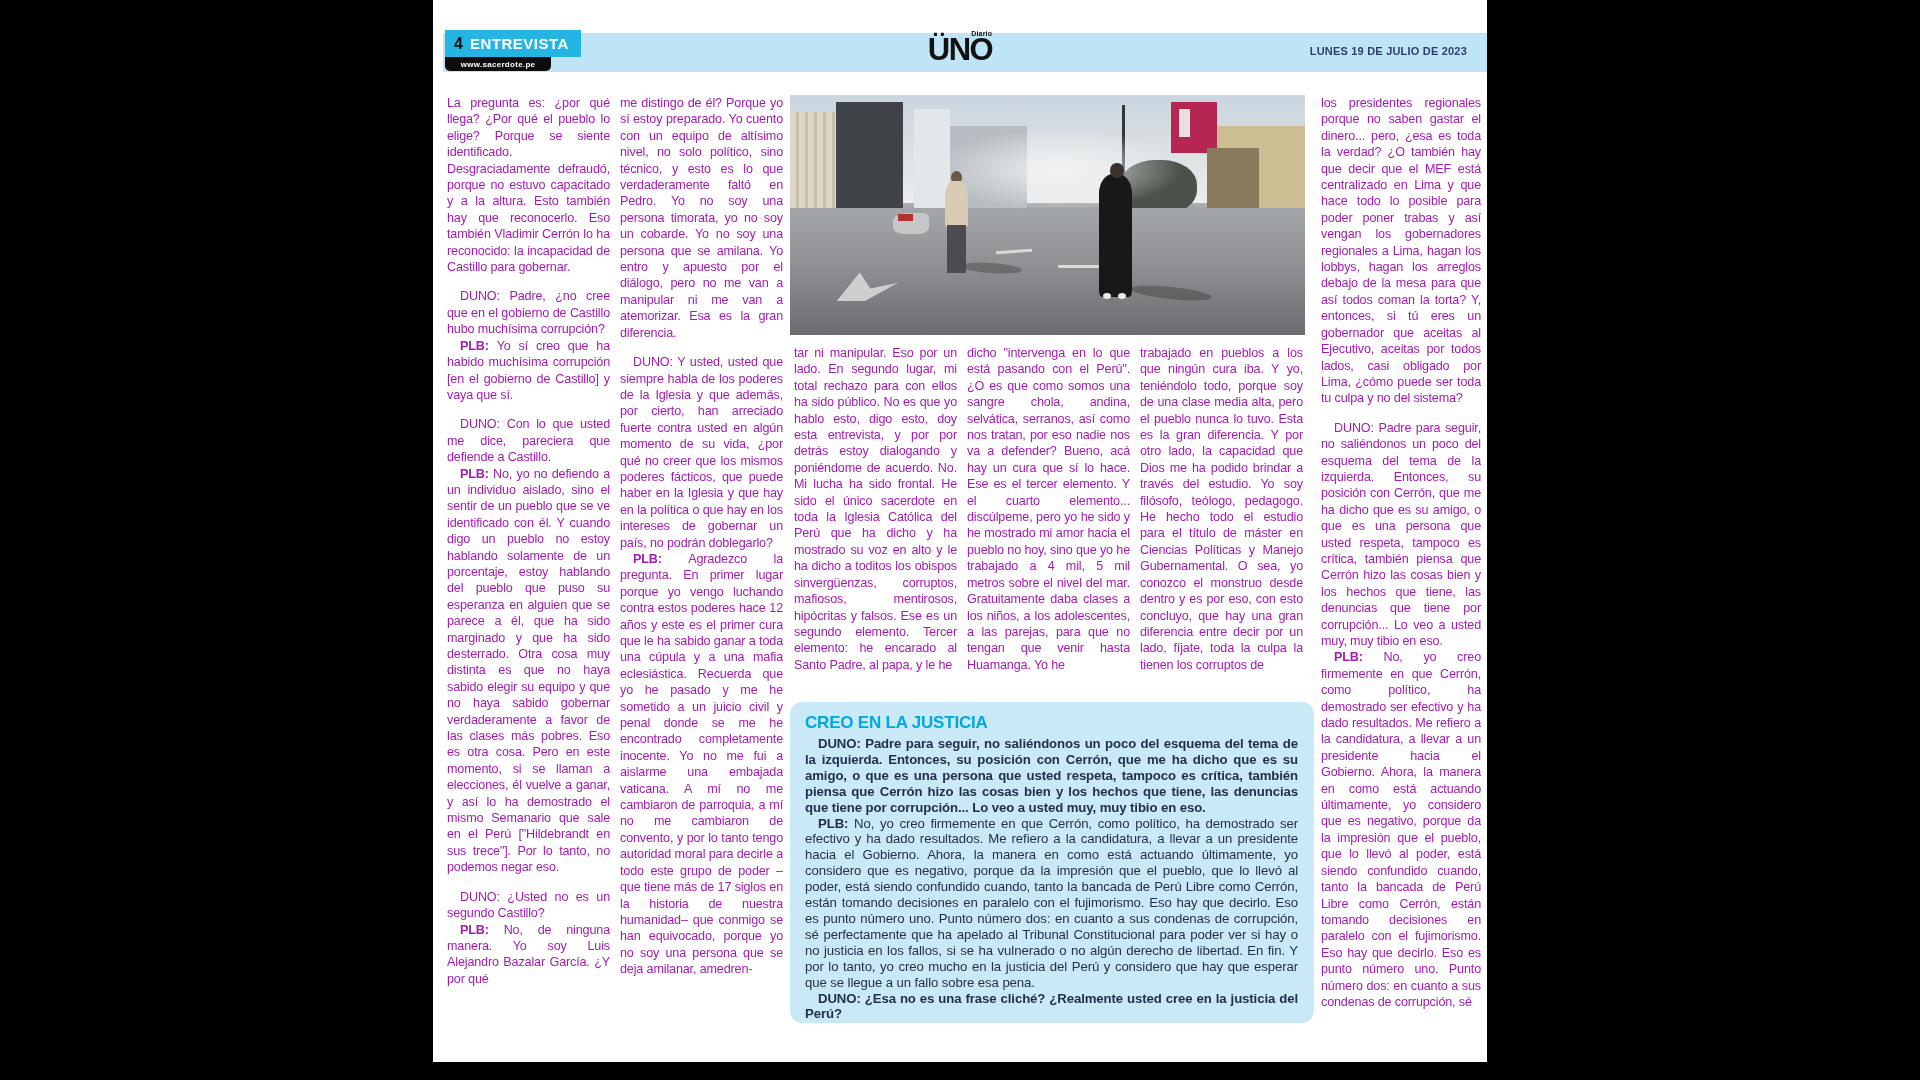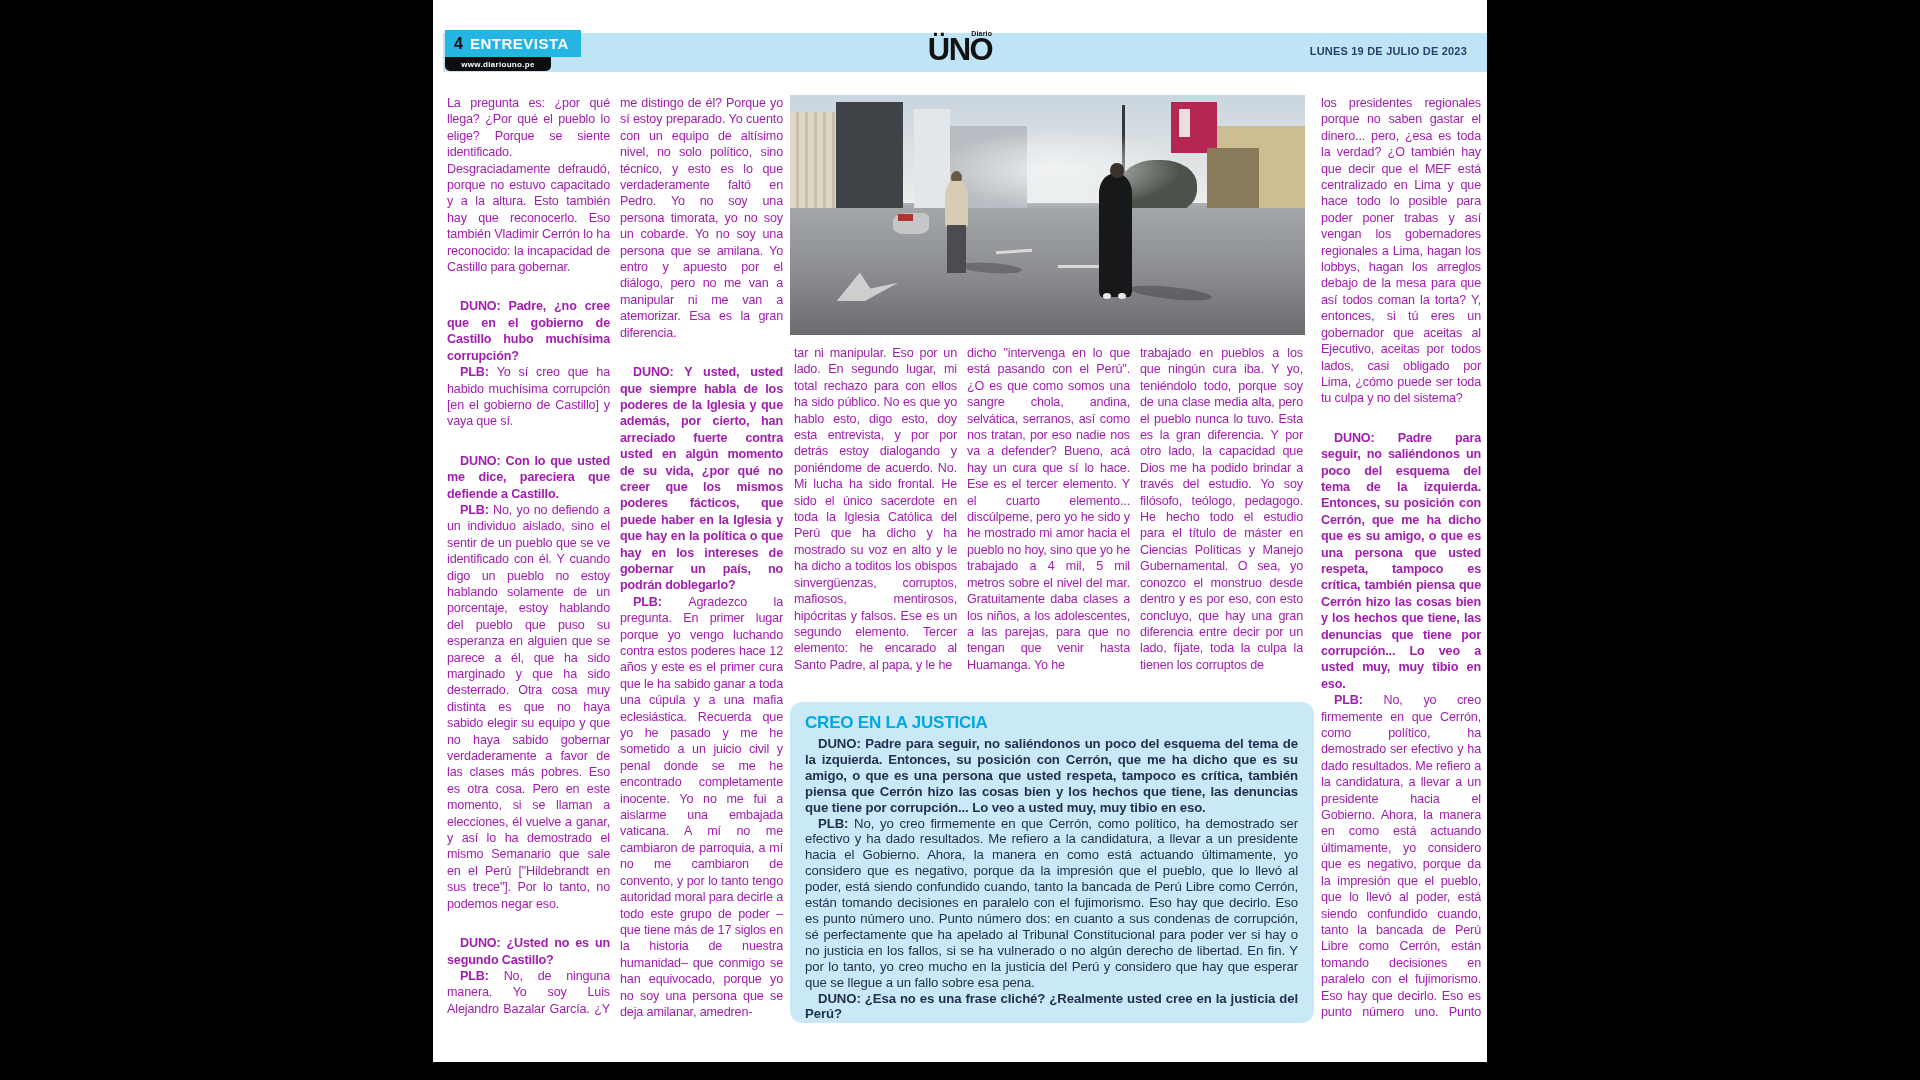--- a/index.html
+++ b/index.html
@@ -27,21 +27,21 @@
   .col{position:absolute;top:95px;width:163px;height:925px;overflow:hidden;
        font-size:12.6px;line-height:16.4px;color:#a21caf;letter-spacing:-.15px;}
   .col-1{left:14px;}
   .col-2{left:187px;}
   .col-3{left:361px;top:345px;height:354px;}
   .col-4{left:534px;top:345px;height:354px;}
   .col-5{left:707px;top:345px;height:354px;}
   .col-6{left:888px;width:160px;}
   .para{margin:0;text-align:justify;text-indent:13px;}
   .para.body{text-indent:0;}
-  .para.q{font-weight:bold;margin-top:23px;}
+  .para.q{font-weight:normal;margin-top:13px;}
   .para.a .speaker{font-weight:bold;}
 
   
   .photo{position:absolute;left:357px;top:95px;width:515px;height:240px;overflow:hidden;
          background:linear-gradient(180deg,#d6dde2 0%,#cfd6da 30%,#b9bdc0 42%,#8f9396 52%,#85878a 66%,#6e7073 100%);}
   .photo *{position:absolute;}
   .ph-sky{left:0;top:0;width:100%;height:45%;background:linear-gradient(180deg,#c9d5df,#e2e5e5 70%,#eceeee);}
   .ph-smoke{left:28%;top:14%;width:48%;height:34%;
             background:radial-gradient(closest-side,rgba(241,243,244,.95),rgba(241,243,244,0));}
   .ph-bld-farleft{left:0;top:7%;width:9%;height:44%;background:repeating-linear-gradient(90deg,#ded7c6 0 6px,#c9c0ab 6px 9px);}
@@ -100,21 +100,21 @@
 
 <div class="screen">
   <div class="page">
 
     <div class="band"></div>
     <div class="section-badge">
       <span class="badge-num">4</span>
       <span class="badge-label">ENTREVISTA</span>
     </div>
     <div class="site-bar">
-      <span>www.diariouno.pe</span>
+      <span>www.sacerdote.pe</span>
     </div>
     <div class="masthead">
       <span class="masthead-small">Diario</span>
       <span class="masthead-main">ÜNO</span>
     </div>
     <div class="edition-date">LUNES 19 DE JULIO DE 2023</div>
 
     <div class="col col-1">
         <p class="para body">La pregunta es: ¿por qué llega? ¿Por qué el pueblo lo elige? Porque se siente identificado. Desgraciadamente defraudó, porque no estuvo capacitado y a la altura. Esto también hay que reconocerlo. Eso también Vladimir Cerrón lo ha reconocido: la incapacidad de Castillo para gobernar.</p>
         <p class="para q"><span class="speaker">DUNO: </span>Padre, ¿no cree que en el gobierno de Castillo hubo muchísima corrupción?</p>

